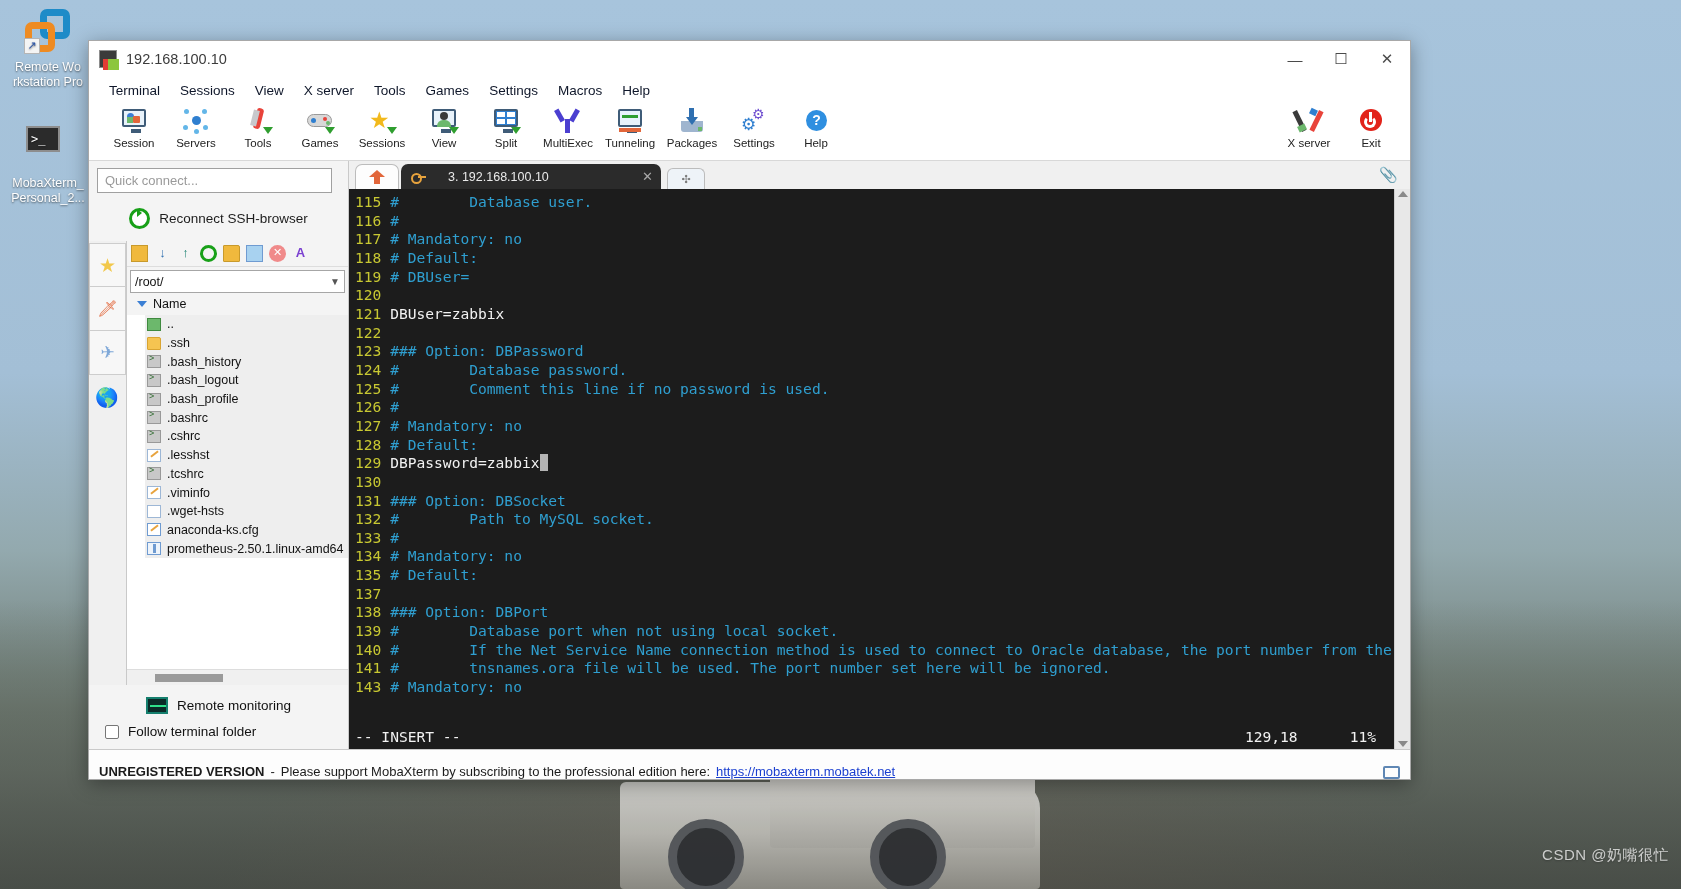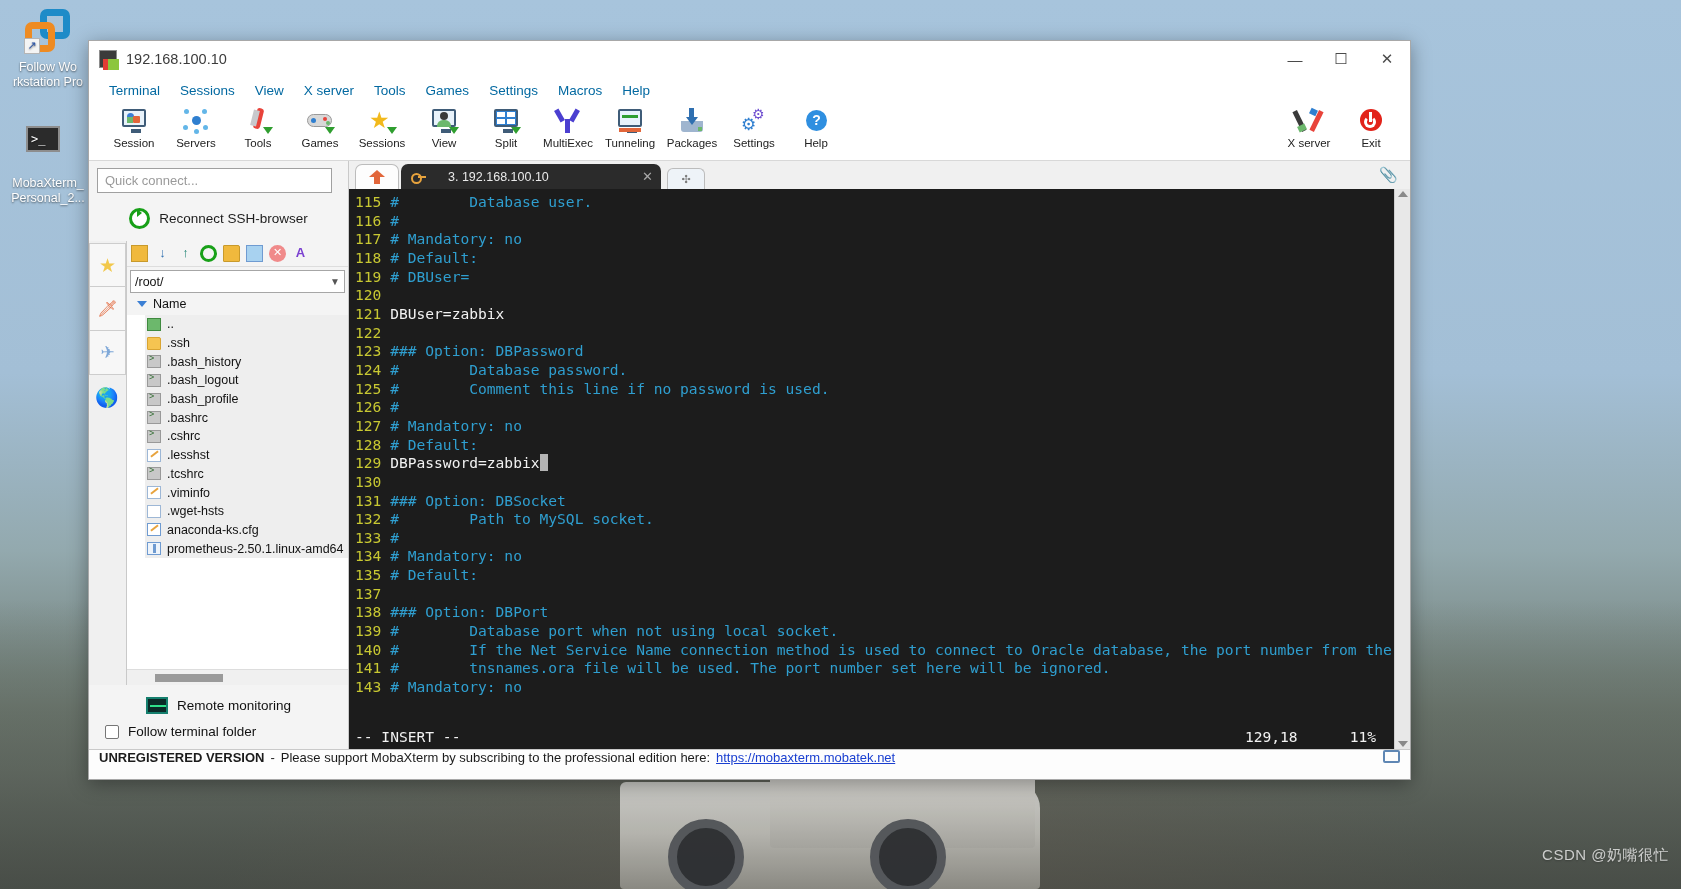--- a/index.html
+++ b/index.html
@@ -106,21 +106,21 @@
   #title-text { font-size: 14.5px; color: #3c3c3c; }
   .win-btns { margin-left: auto; display: flex; height: 36px; }
   .win-btn {
     width: 46px; height: 36px; display: flex; align-items: center; justify-content: center;
     font-size: 15px; color: #4a4a4a; cursor: default;
   }
 
   
   #menubar {
     height: 26px; background: #fff; display: flex; align-items: center;
-    padding-left: 10px; font-size: 13.5px; color: #0369a1; flex: 0 0 auto;
+    padding-left: 10px; font-size: 13.5px; color: #0f172a; flex: 0 0 auto;
   }
   #menubar .menu-item { padding: 3px 10px; cursor: default; }
 
   
   #ribbon {
     height: 58px; background: #fff; border-bottom: 1px solid #d8d8d8;
     display: flex; align-items: flex-start; padding: 2px 8px 0 14px; flex: 0 0 auto;
   }
   .rb-item {
     width: 62px; text-align: center; font-size: 11.5px; color: #222;
@@ -291,21 +291,21 @@
     display: flex; flex-direction: column; align-items: center; justify-content: space-between;
     padding: 2px 0; flex: 0 0 auto;
   }
   .sb-arrow { width: 0; height: 0; border-left: 5px solid transparent; border-right: 5px solid transparent; }
   .sb-up { border-bottom: 6px solid #8a8a8a; }
   .sb-dn { border-top: 6px solid #8a8a8a; }
 
   
   #app-status {
     height: 30px; background: #fdfdfd; border-top: 1px solid #c9c9c9;
-    display: flex; align-items: flex-start; padding-left: 10px; font-size: 13px; color: #1b1b1b;
+    display: flex; align-items: flex-end; padding-left: 10px; font-size: 13px; color: #1b1b1b;
     flex: 0 0 auto; gap: 6px;
   }
   #app-status .unreg { font-weight: bold; }
   #app-status .lnk { color: #1a3fd0; text-decoration: underline; }
   #app-status .scr-ico { margin-left: auto; margin-right: 10px; width: 17px; height: 13px; border: 2px solid #5f87b4; border-radius: 2px; }
 </style>
 </head>
 <body>
 
 <div id="desktop-bg">
@@ -314,21 +314,21 @@
     <div id="truck-body"></div>
   </div>
 </div>
 
 <div class="desk-icon" id="icon-vmware">
   <span class="glyph">
     <span class="vmw-sq vmw-blue"></span>
     <span class="vmw-sq vmw-orange"></span>
     <span class="vmw-shortcut">↗</span>
   </span>
-  <span class="lbl" style="white-space:pre-line">Follow Wo
+  <span class="lbl" style="white-space:pre-line">Remote Wo
 rkstation Pro</span>
 </div>
 
 <div class="desk-icon" id="icon-mobaxterm">
   <span class="glyph">
     <span class="mxt-term">&gt;_</span>
     <span class="mxt-cube">
       <i class="mxt-red"></i>
         <i class="mxt-blue"></i>
         <i class="mxt-green"></i>

